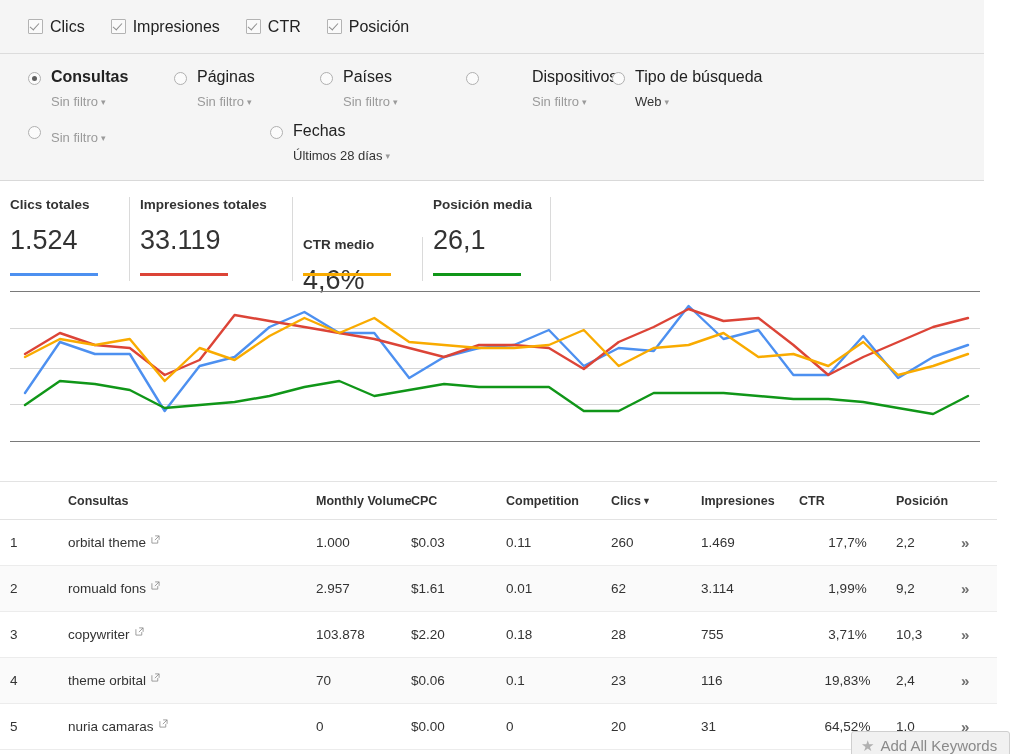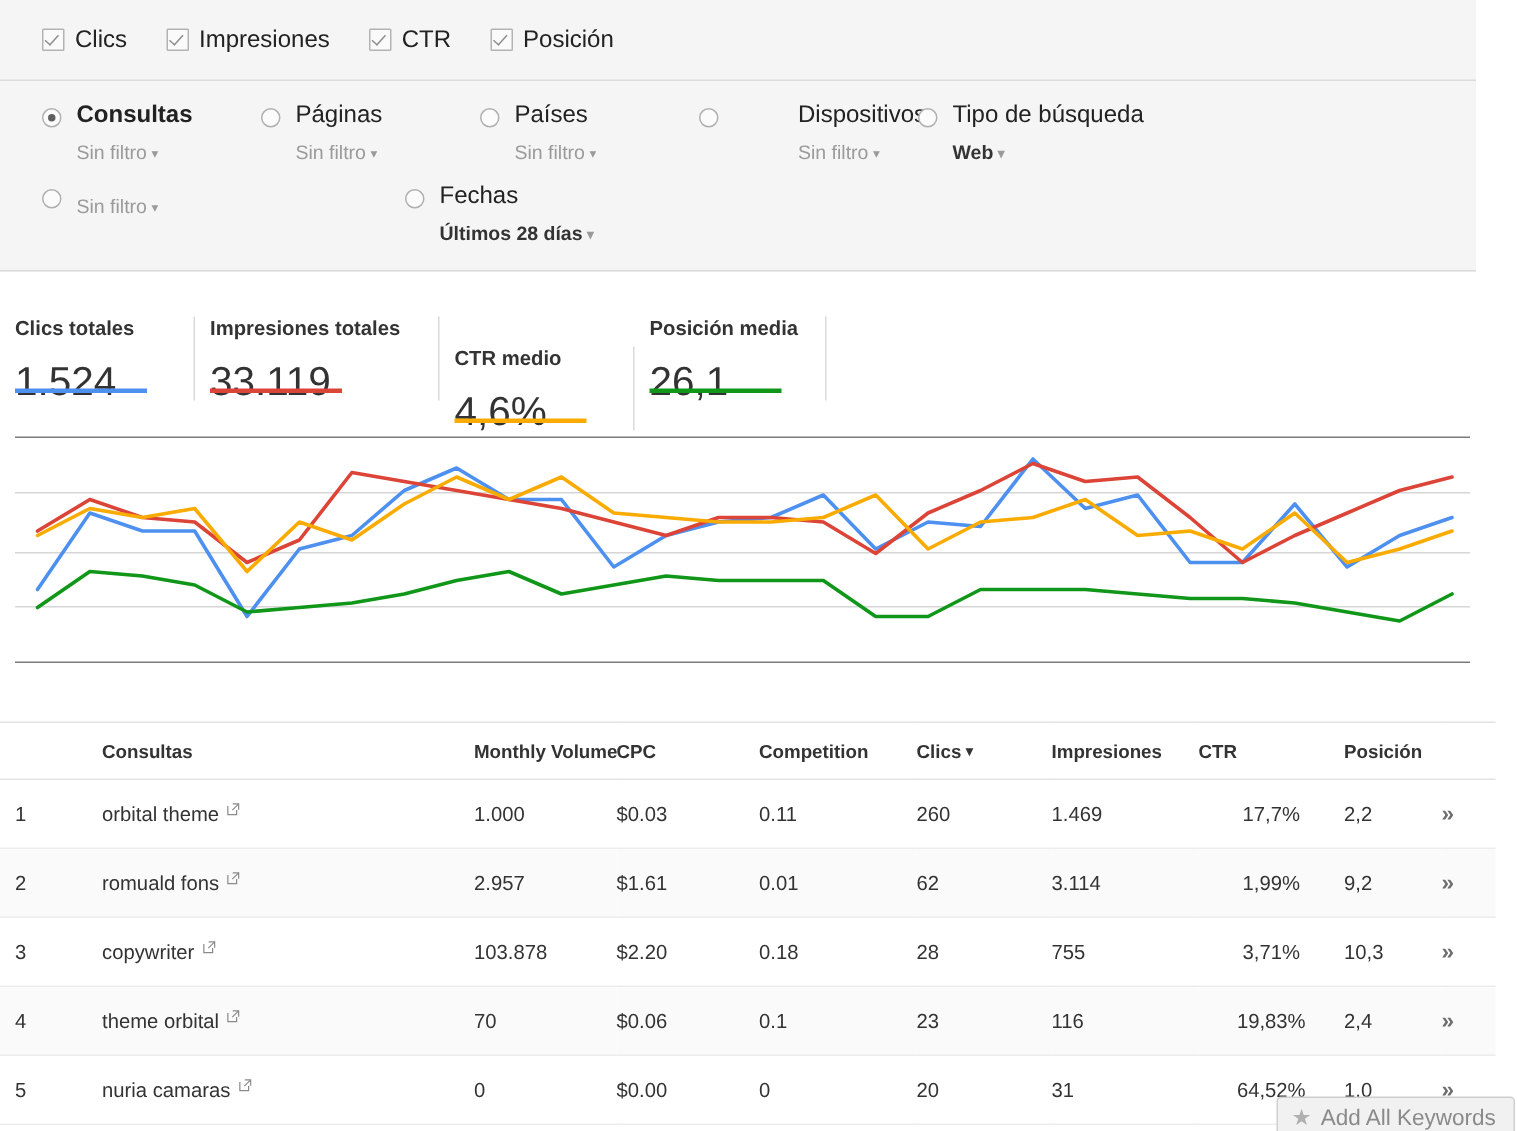--- a/index.html
+++ b/index.html
@@ -109,36 +109,35 @@
     white-space: nowrap;
   }
   .dim-title.bold { font-weight: bold; }
   .dim-sub {
     display: block;
     margin-top: 9px;
     font-size: 13px;
     color: #9a9a9a;
     white-space: nowrap;
   }
-  .dim-sub.strong { color: #333; font-weight: bold; }
+  .dim-sub.strong { color: #333; font-weight: normal; }
   .caret {
     display: inline-block;
     margin-left: 3px;
     color: #9a9a9a;
     font-size: 9px;
     vertical-align: middle;
   }
 
   
   .summary {
     display: flex;
     padding: 16px 0 0 0;
     height: 100px;
     box-sizing: border-box;
-    align-items: center;
   }
   .sumcard {
     box-sizing: border-box;
     padding-left: 10px;
     border-right: 1px solid #dadada;
     position: relative;
   }
   .sumcard:last-child { border-right: 1px solid #dadada; }
   .sum-label {
     font-size: 13.5px;

